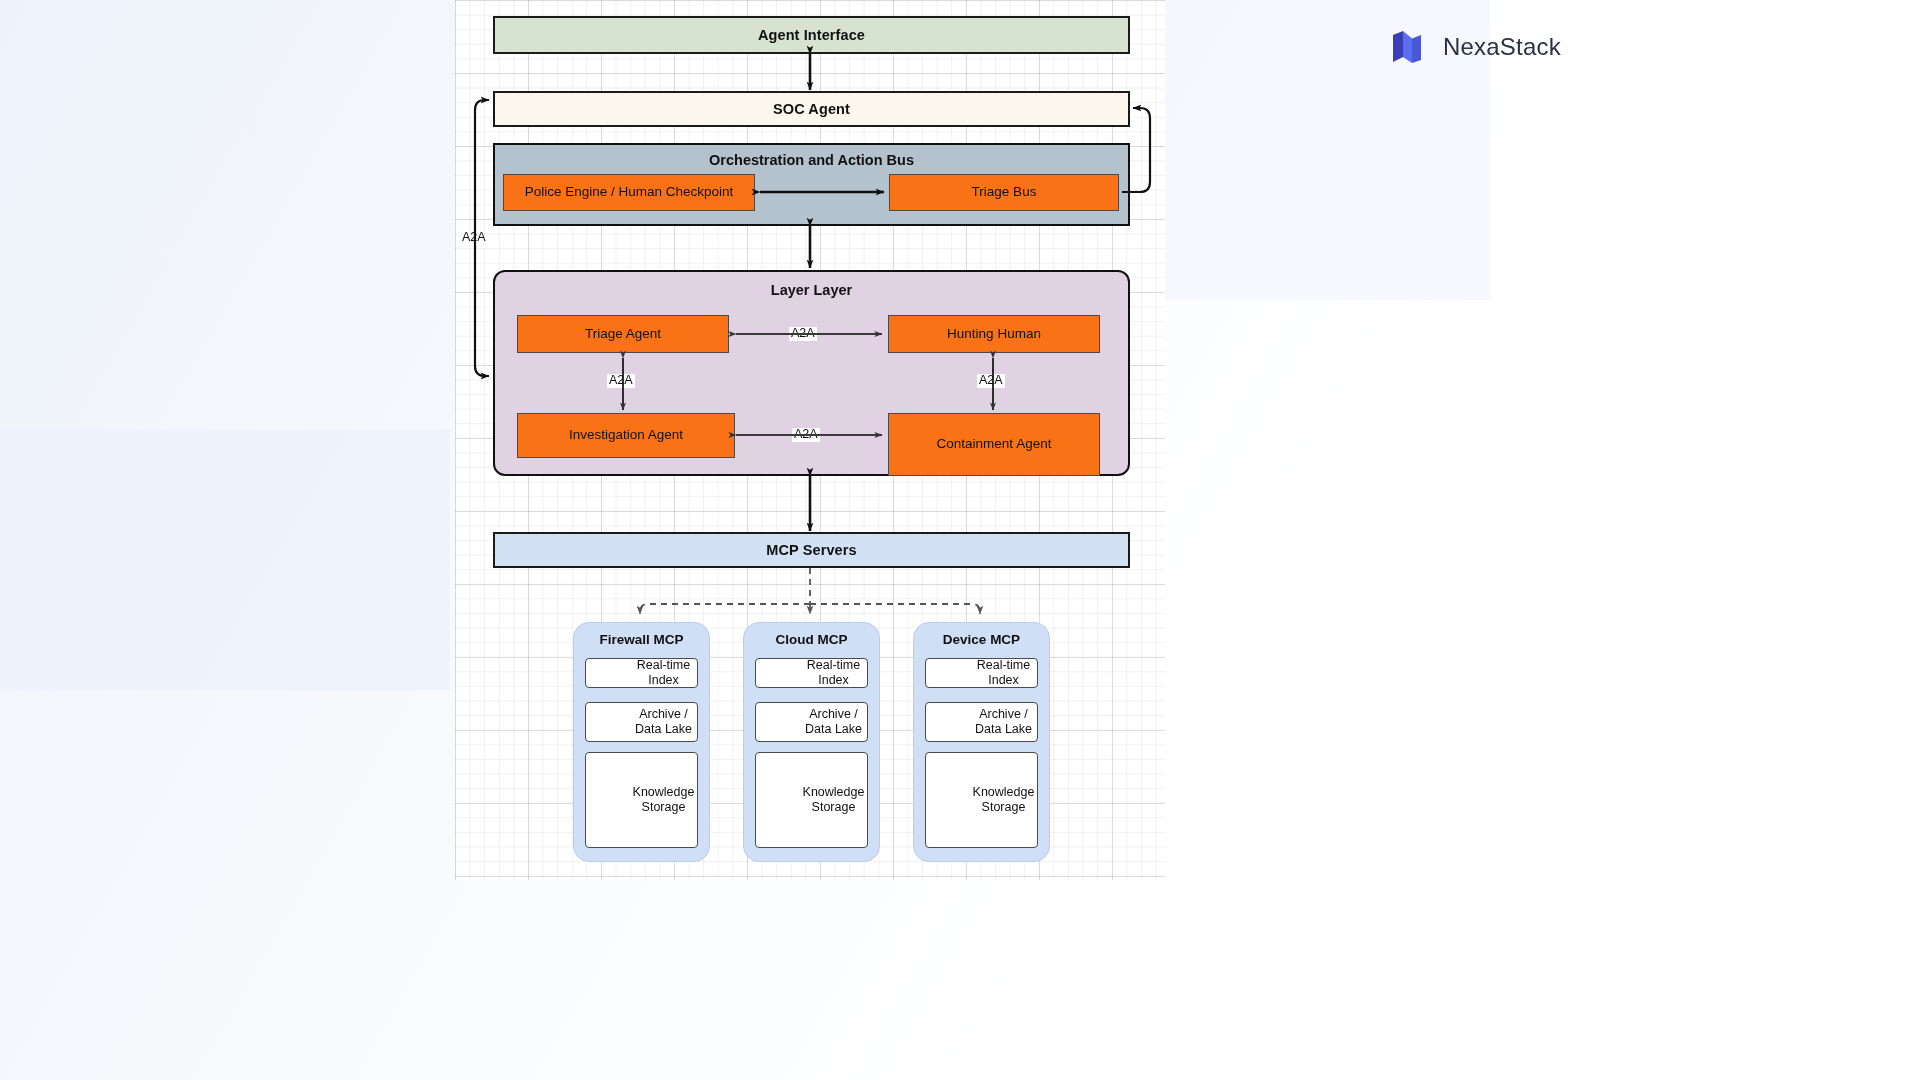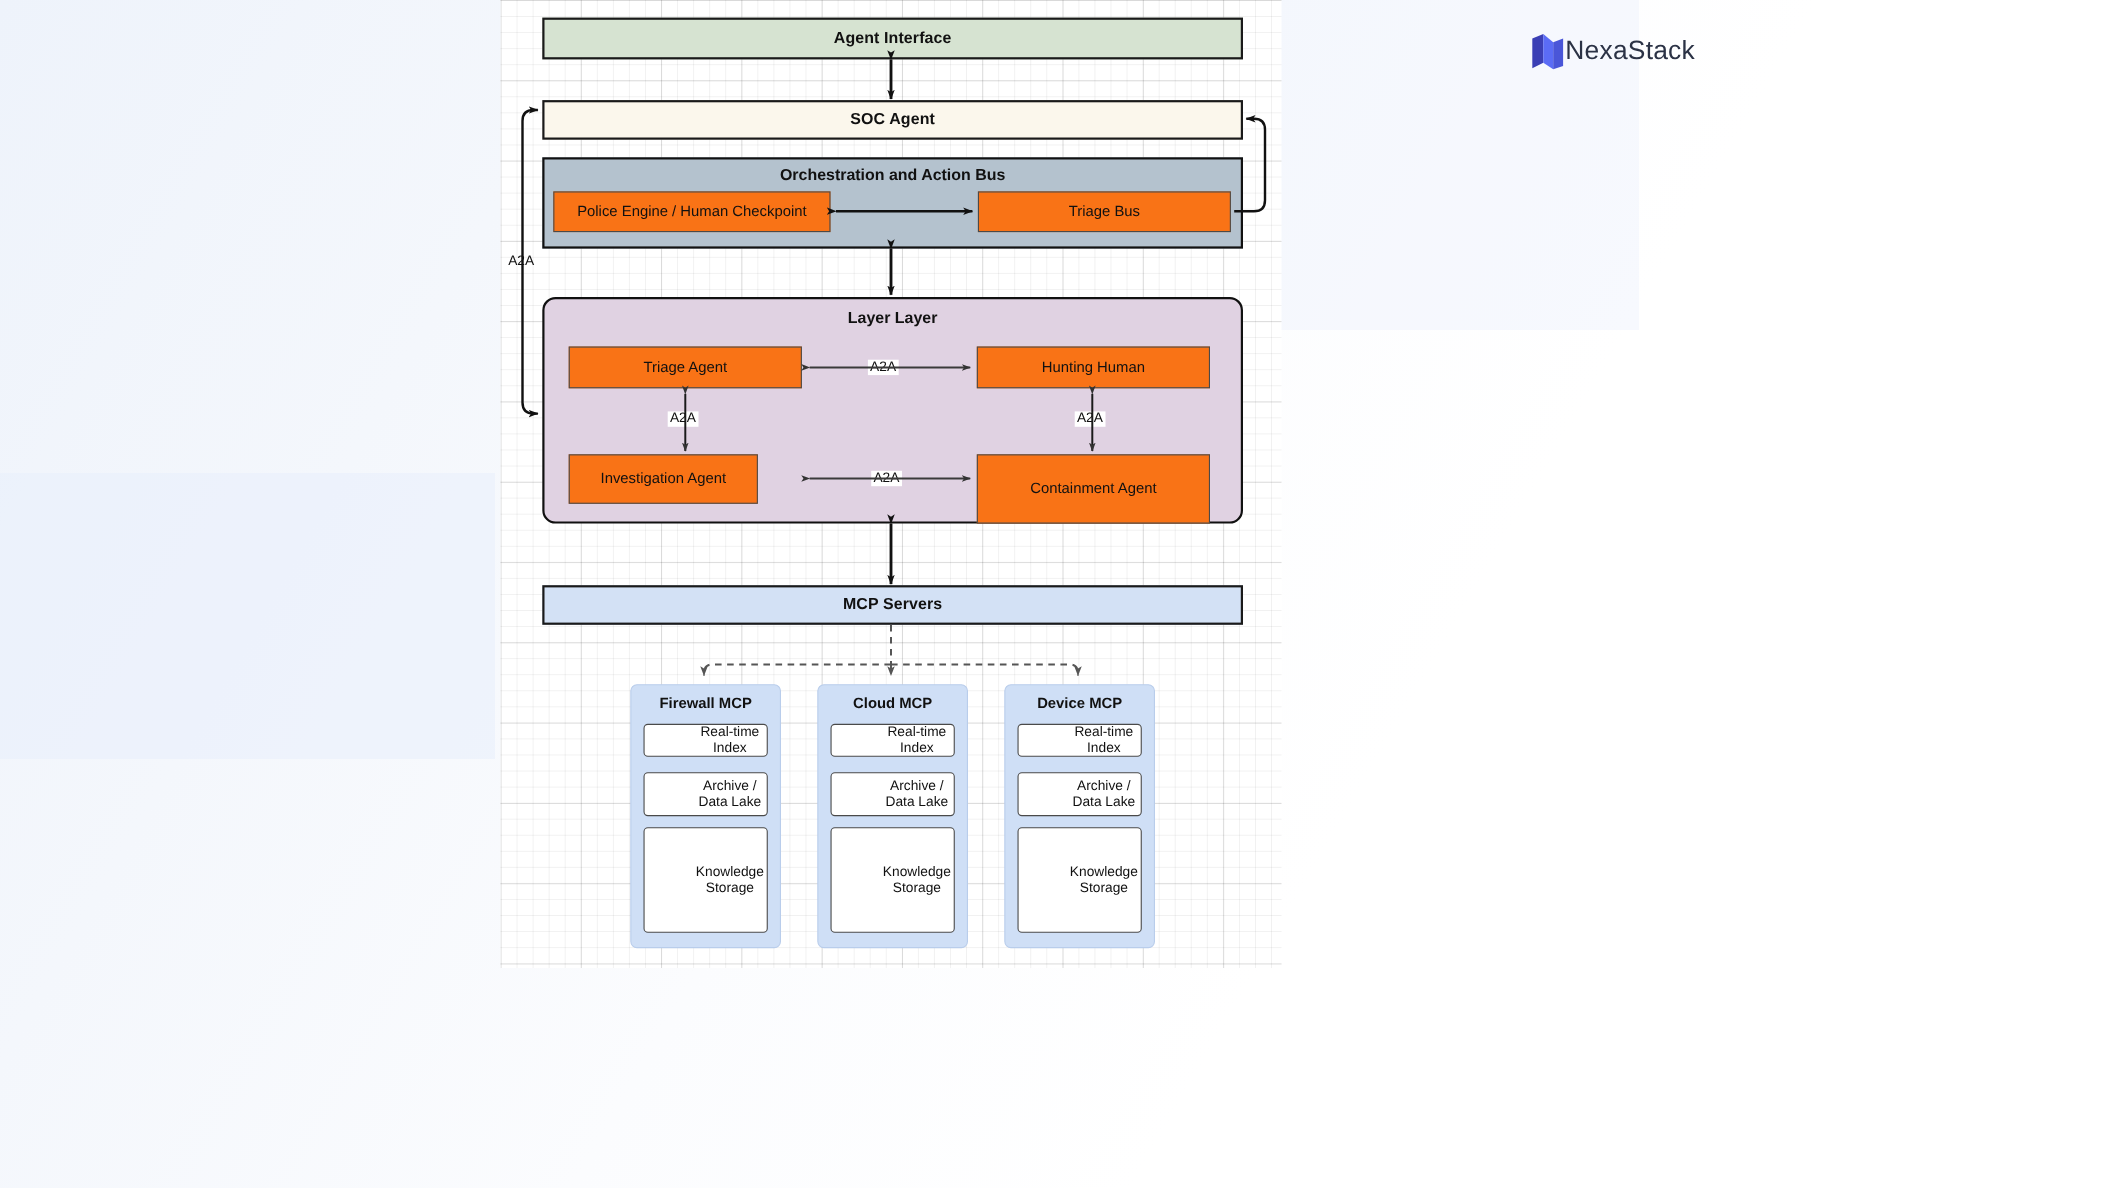--- a/index.html
+++ b/index.html
@@ -106,21 +106,21 @@
     border: 1.5px solid #4a4a4a;
     font-size: 13.5px;
     font-weight: normal;
   }
 
   
   .mcp-col {
     position: absolute;
     background: #cfdff6;
     border: 1.5px solid #b9cdeb;
-    border-radius: 6px;
+    border-radius: 16px;
   }
   .mcp-col-title {
     position: absolute;
     left: 0; right: 0; top: 9px;
     text-align: center;
     font-size: 13.5px;
     font-weight: bold;
     color: #111111;
   }
   .mcp-item {
@@ -159,21 +159,21 @@
     z-index: 2;
   }
 
   
   .brand {
     position: absolute;
     left: 1392px;
     top: 30px;
     display: flex;
     align-items: center;
-    gap: 1px;
+    gap: 21px;
     z-index: 5;
   }
   .brand-name {
     font-size: 24px;
     color: #2b3245;
     letter-spacing: .2px;
   }
 </style>
 </head>
 <body>
@@ -258,21 +258,21 @@
   <div class="container-box container-agentlayer" style="left:493px; top:270px; width:637px; height:206px;">
     <div class="container-title" style="top:10px;">Layer Layer</div>
   </div>
 
   <div class="node box-white" style="left:517px; top:315px; width:212px; height:38px;">
     <span>Triage Agent</span>
   </div>
   <div class="node box-white" style="left:888px; top:315px; width:212px; height:38px;">
     <span>Hunting Human</span>
   </div>
-  <div class="node box-white" style="left:517px; top:413px; width:172px; height:45px;">
+  <div class="node box-white" style="left:517px; top:413px; width:218px; height:45px;">
     <span>Investigation Agent</span>
   </div>
   <div class="node box-white" style="left:888px; top:413px; width:212px; height:63px;">
     <span>Containment Agent</span>
   </div>
 
   <div class="edge-label" style="left:789px; top:327px;">A2A</div>
   <div class="edge-label" style="left:607px; top:374px;">A2A</div>
   <div class="edge-label" style="left:977px; top:374px;">A2A</div>
   <div class="edge-label" style="left:792px; top:428px;">A2A</div>

